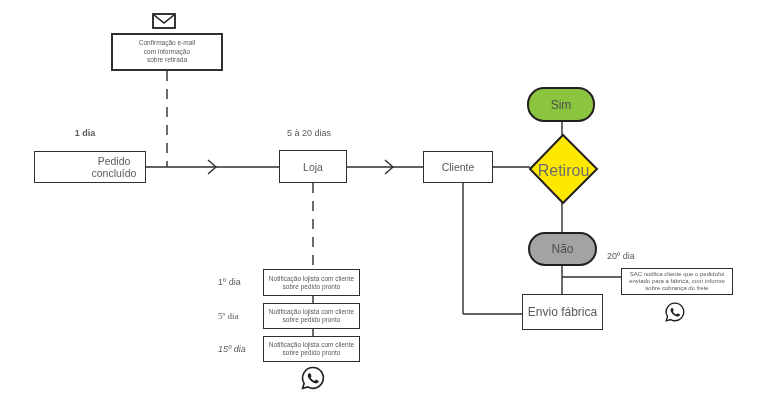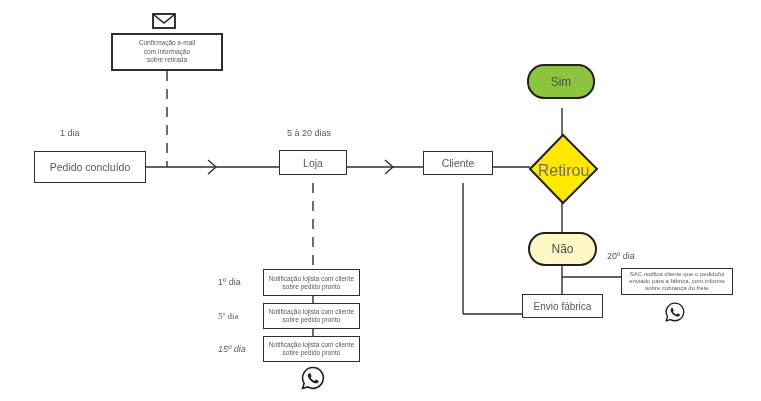--- a/index.html
+++ b/index.html
@@ -9,41 +9,41 @@
   }
   #wires{position:absolute;left:0;top:0;width:761px;height:401px;}
   .box{
     position:absolute;box-sizing:border-box;background:#fff;
     border:1.5px solid #2e2e2e;display:flex;align-items:center;justify-content:center;
     text-align:center;color:#58595b;
   }
   .note{white-space:pre-line;}
   .node{font-size:10.5px;}
   #email-note{left:111px;top:33px;width:112px;height:38px;border-width:2px;font-size:6.5px;line-height:8.5px;}
-  #order-done{left:34px;top:151px;width:112px;height:32px;}
-  #store{left:279px;top:150px;width:68px;height:25px;}
-  #client{left:423px;top:151px;width:70px;height:24px;}
-  #factory{left:522px;top:294px;width:81px;height:24px;font-size:10px;}
+  #order-done{left:34px;top:151px;width:112px;height:32px;padding-left:48px;}
+  #store{left:279px;top:150px;width:68px;height:33px;}
+  #client{left:423px;top:151px;width:70px;height:32px;}
+  #factory{left:522px;top:294px;width:81px;height:36px;font-size:12px;}
   #sac-note{left:621px;top:268px;width:112px;height:27px;font-size:6px;line-height:7.2px;}
   .notif{left:263px;width:97px;font-size:6.5px;line-height:8px;}
   #notif-0{top:269px;height:27px;}
   #notif-1{top:303px;height:26px;}
   #notif-2{top:336px;height:26px;}
   .stadium{
     position:absolute;box-sizing:border-box;border:2px solid #231f20;border-radius:17px;
     display:flex;align-items:center;justify-content:center;font-size:12px;color:#4d4d4d;
   }
-  #yes{left:527px;top:64px;width:68px;height:35px;}
+  #yes{left:527px;top:87px;width:68px;height:35px;}
   #no{left:528px;top:232px;width:69px;height:34px;}
   #decision-label{
     position:absolute;left:529px;top:162px;width:69px;text-align:center;
     font-size:16px;color:#6d6d6d;
   }
   .time{position:absolute;font-size:9px;color:#58595b;}
-  #time-order{left:60px;top:128px;width:50px;}
+  #time-order{left:60px;top:128px;width:50px;text-align:center;font-weight:bold;}
   #time-store{left:287px;top:128px;width:60px;}
   #time-sac{left:607px;top:251px;width:44px;text-align:left;}
   .notif-time{left:218px;width:40px;text-align:left;}
   #ntime-0{top:277px;}
   #ntime-1{top:311px;font-family:Liberation Serif, serif;}
   #ntime-2{top:344px;font-style:italic;}
   .icon{position:absolute;}
   #envelope{left:152px;top:13px;}
   #wa-bottom{left:300px;top:365px;}
   #wa-right{left:664px;top:301px;}
@@ -102,21 +102,21 @@
 sobre cobrança do frete</div>
 
   <div id="notif-0" class="box note notif">Notificação lojista com cliente
 sobre pedido pronto</div>
   <div id="notif-1" class="box note notif">Notificação lojista com cliente
 sobre pedido pronto</div>
   <div id="notif-2" class="box note notif">Notificação lojista com cliente
 sobre pedido pronto</div>
 
   <div id="yes" class="stadium" style="background-color: rgb(139, 197, 64);">Sim</div>
-  <div id="no" class="stadium" style="background-color: #fef9c3;">Não</div>
+  <div id="no" class="stadium" style="background-color: #a3a3a3;">Não</div>
 
   <div id="decision-label">Retirou</div>
 
   <div id="time-order" class="time">1 dia</div>
   <div id="time-store" class="time">5 à 20 dias</div>
   <div id="time-sac" class="time">20º dia</div>
 
   <div id="ntime-0" class="time notif-time">1º dia</div>
   <div id="ntime-1" class="time notif-time">5º dia</div>
   <div id="ntime-2" class="time notif-time">15º dia</div>

